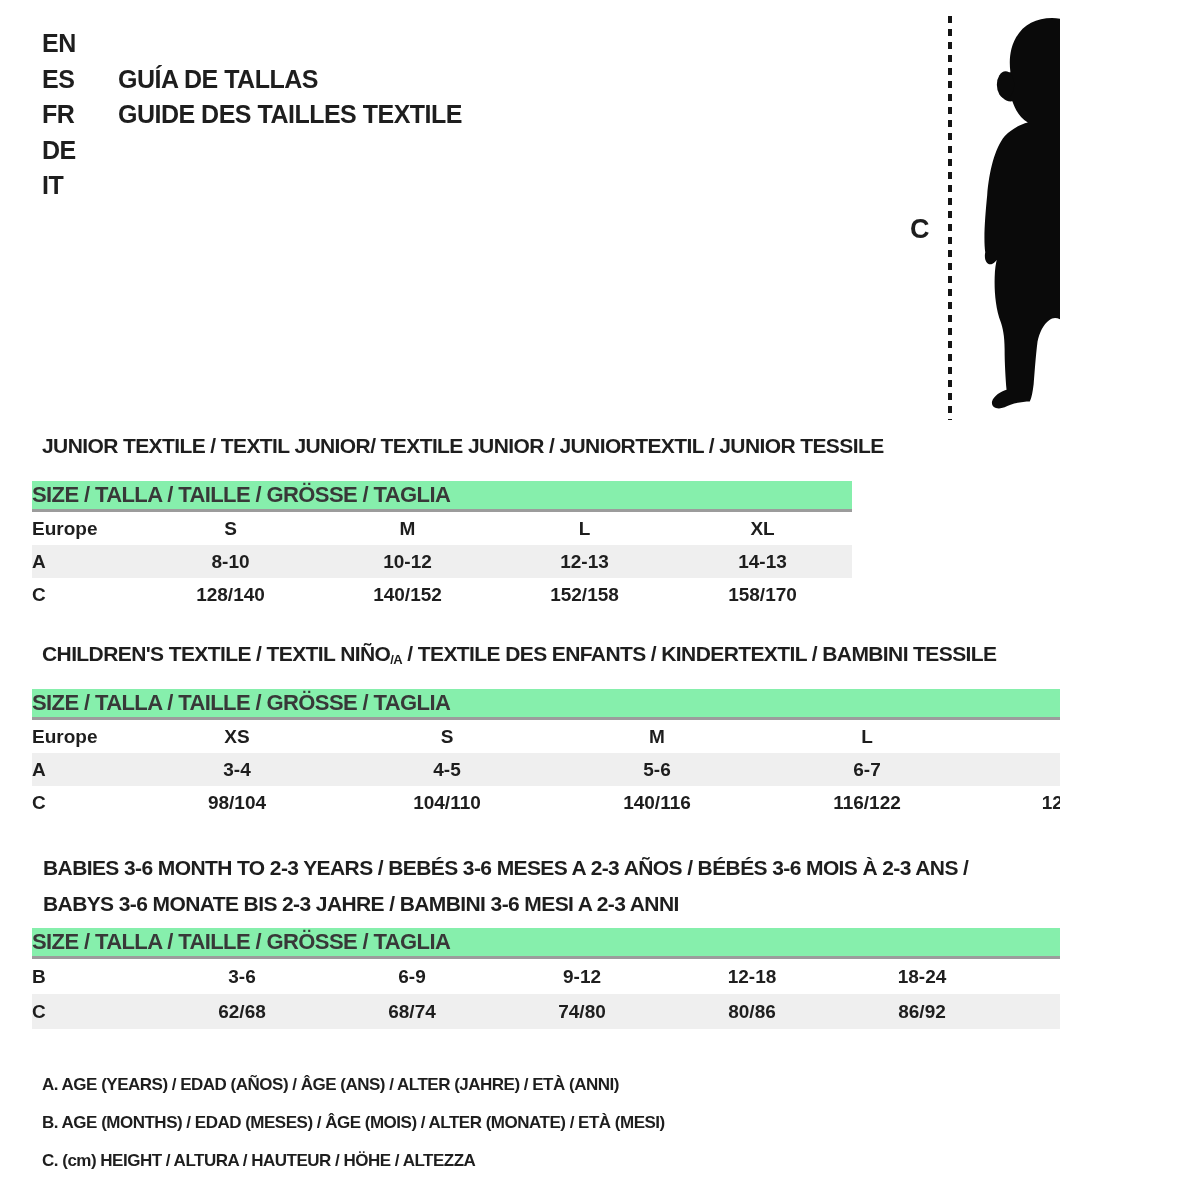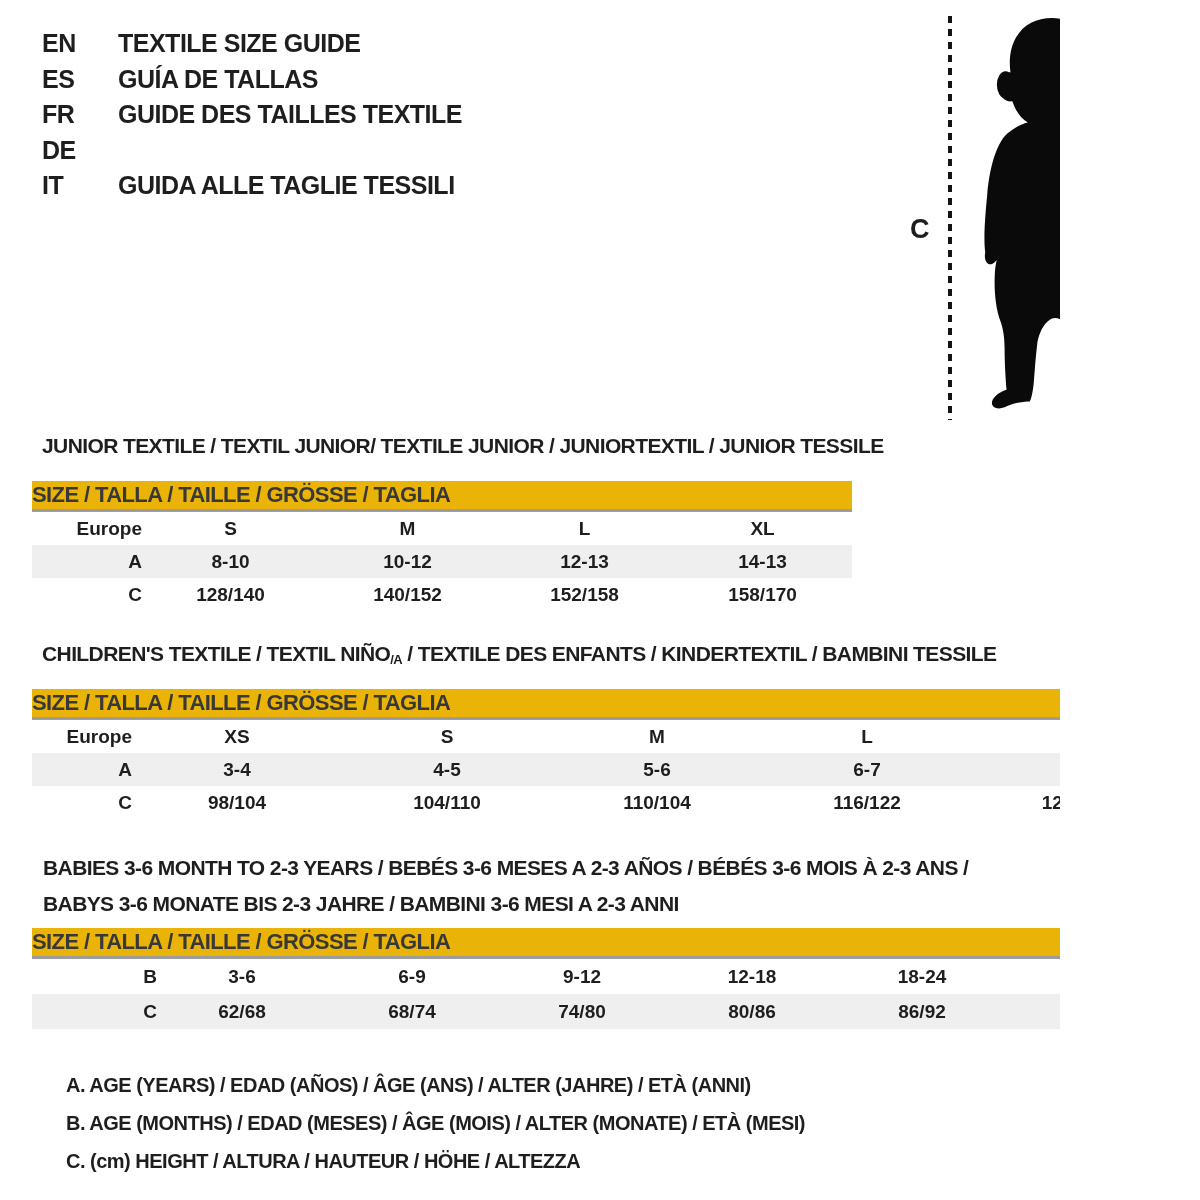--- a/index.html
+++ b/index.html
@@ -29,59 +29,57 @@
   #toddler-svg { left: 962px; top: 12px; }
 
   
   .section-title { font-size: 21px; letter-spacing: -0.6px; white-space: nowrap; }
   .sub-small { font-size: 0.62em; vertical-align: -0.22em; }
 
   
   table.size-table { border-collapse: collapse; table-layout: fixed; }
   table.size-table td { padding: 0; overflow: hidden; white-space: nowrap; }
   td.bar {
-    background: #eab308;
+    background: #86efac;
     border-bottom: 3px solid #9c9c9c;
     height: 28px;
     font-size: 22px;
     letter-spacing: -0.6px;
     padding-left: 9px;
     color: #383838;
   }
-  td.rowlabel { text-align: right; padding-left: 9px; font-size: 19px; height: 33px; }
+  td.rowlabel { text-align: left; padding-left: 9px; font-size: 19px; height: 33px; }
   td.cell { text-align: center; font-size: 19px; height: 33px; }
   tr.shaded td { background: #efefef; }
 
   
-  .legend-line { font-size: 20px; line-height: 38px; letter-spacing: -0.5px; white-space: nowrap; margin-left: 24px; }
+  .legend-line { font-size: 17px; line-height: 38px; letter-spacing: -0.5px; white-space: nowrap; }
 </style>
 </head>
 <body>
 
 <div id="page">
 
   <div id="lang-list" class="abs">
     <div class="lang-row">
       <span class="lang-code">EN</span>
-      <span class="lang-label">TEXTILE SIZE GUIDE</span>
     </div>
     <div class="lang-row">
       <span class="lang-code">ES</span>
       <span class="lang-label">GUÍA DE TALLAS</span>
     </div>
     <div class="lang-row">
       <span class="lang-code">FR</span>
       <span class="lang-label">GUIDE DES TAILLES TEXTILE</span>
     </div>
     <div class="lang-row">
       <span class="lang-code">DE</span>
     </div>
     <div class="lang-row">
       <span class="lang-code">IT</span>
-      <span class="lang-label">GUIDA ALLE TAGLIE TESSILI</span>
     </div>
   </div>
 
   <div id="height-line" class="abs"></div>
   <div id="figure-label" class="abs">C</div>
   <svg id="toddler-svg" class="abs" width="184" height="410" viewBox="0 0 190 415">
     <path fill="#0a0a0a" d="
       M93,2
       C115,2 133,17 136,40
       C137,47 137,53 136,58
@@ -198,21 +196,21 @@
       <td class="cell">3-4</td>
       <td class="cell">4-5</td>
       <td class="cell">5-6</td>
       <td class="cell">6-7</td>
       <td class="cell">7-8</td>
     </tr>
     <tr>
       <td class="rowlabel">C</td>
       <td class="cell">98/104</td>
       <td class="cell">104/110</td>
-      <td class="cell">110/104</td>
+      <td class="cell">140/116</td>
       <td class="cell">116/122</td>
       <td class="cell">122/128</td>
     </tr>
   </tbody>
     </table>
 
   <div class="abs section-title" style="left:43px; top:850px; line-height:36px;">
     <div>BABIES 3-6 MONTH TO 2-3 YEARS / BEBÉS 3-6 MESES A 2-3 AÑOS / BÉBÉS 3-6 MOIS À 2-3 ANS /</div>
     <div>BABYS 3-6 MONATE BIS 2-3 JAHRE / BAMBINI 3-6 MESI A 2-3 ANNI</div>
   </div>

